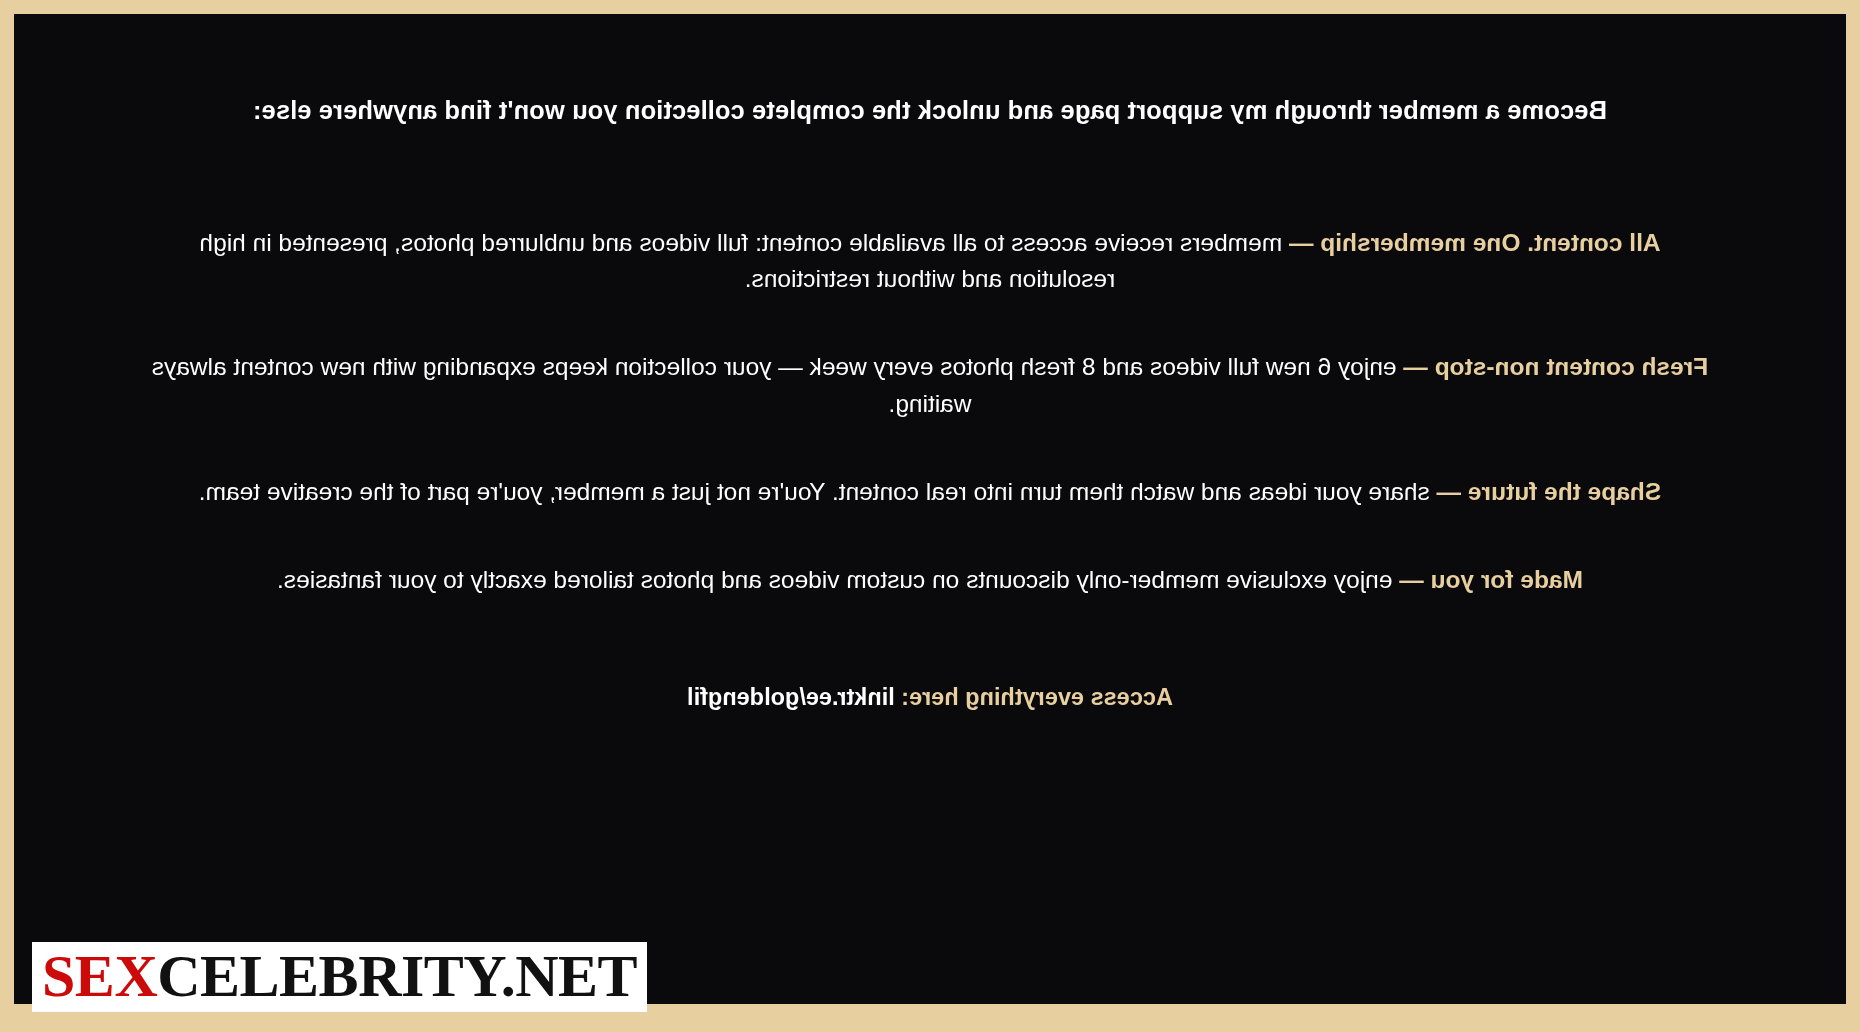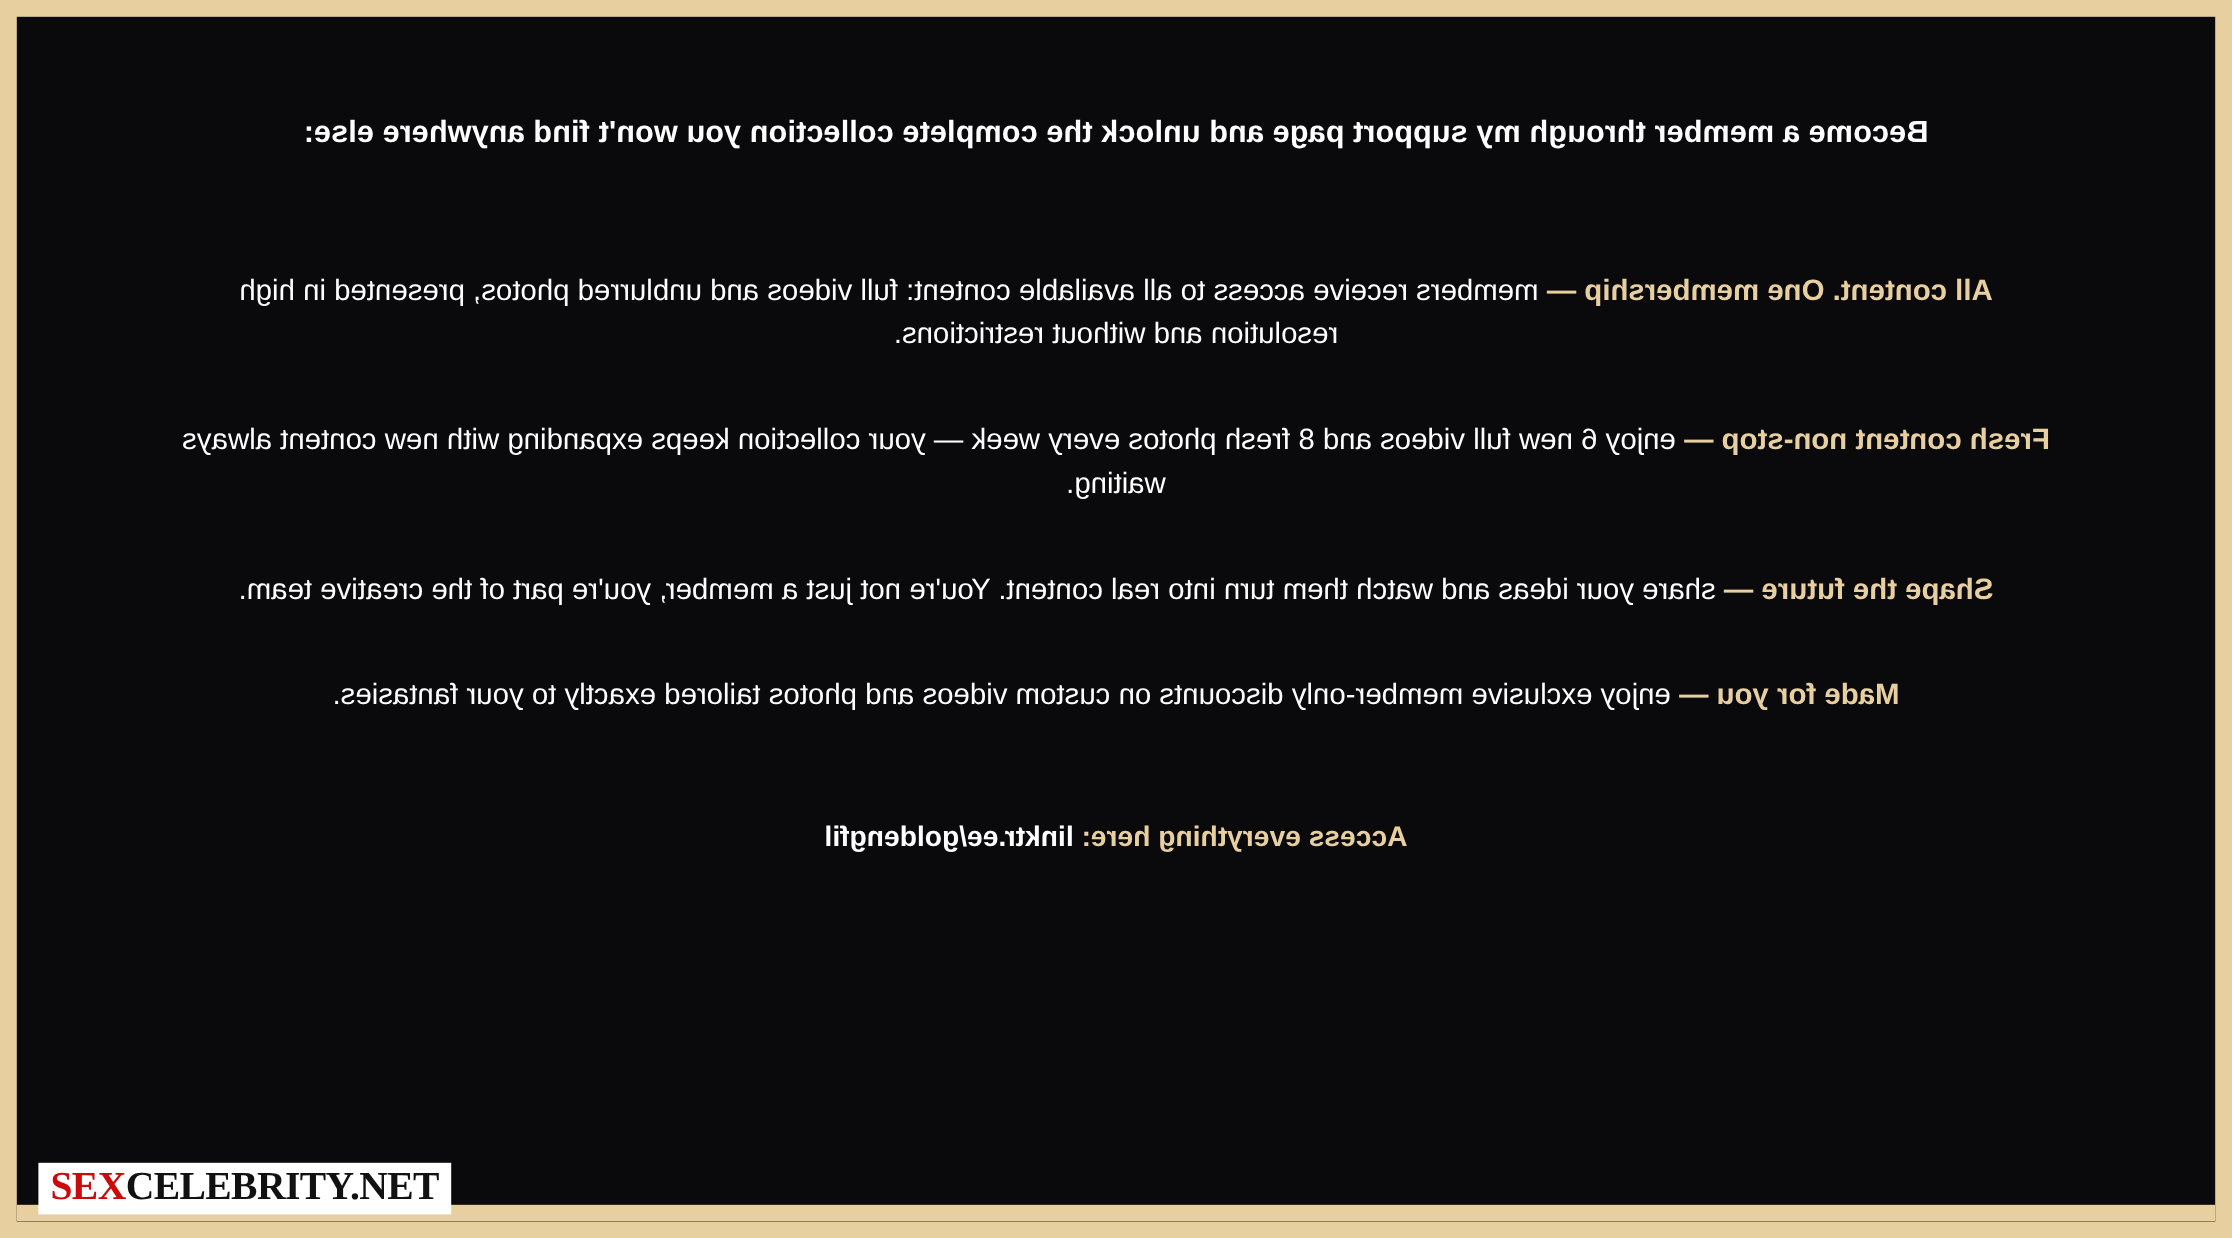--- a/index.html
+++ b/index.html
@@ -74,21 +74,21 @@
   }
   
   .watermark {
     position: absolute;
     left: 18px;
     bottom: 6px;
     background: #ffffff;
     padding: 4px 10px 6px 10px;
     font-family: "Liberation Serif", serif;
     font-weight: bold;
-    font-size: 33px;
+    font-size: 60px;
     line-height: 1;
     letter-spacing: -0.5px;
     white-space: nowrap;
   }
   .watermark .sex { color: #cc0a0a; }
   .watermark .rest { color: #111111; }
   .bottom-strip {
     position: absolute;
     left: 0;
     right: 0;

